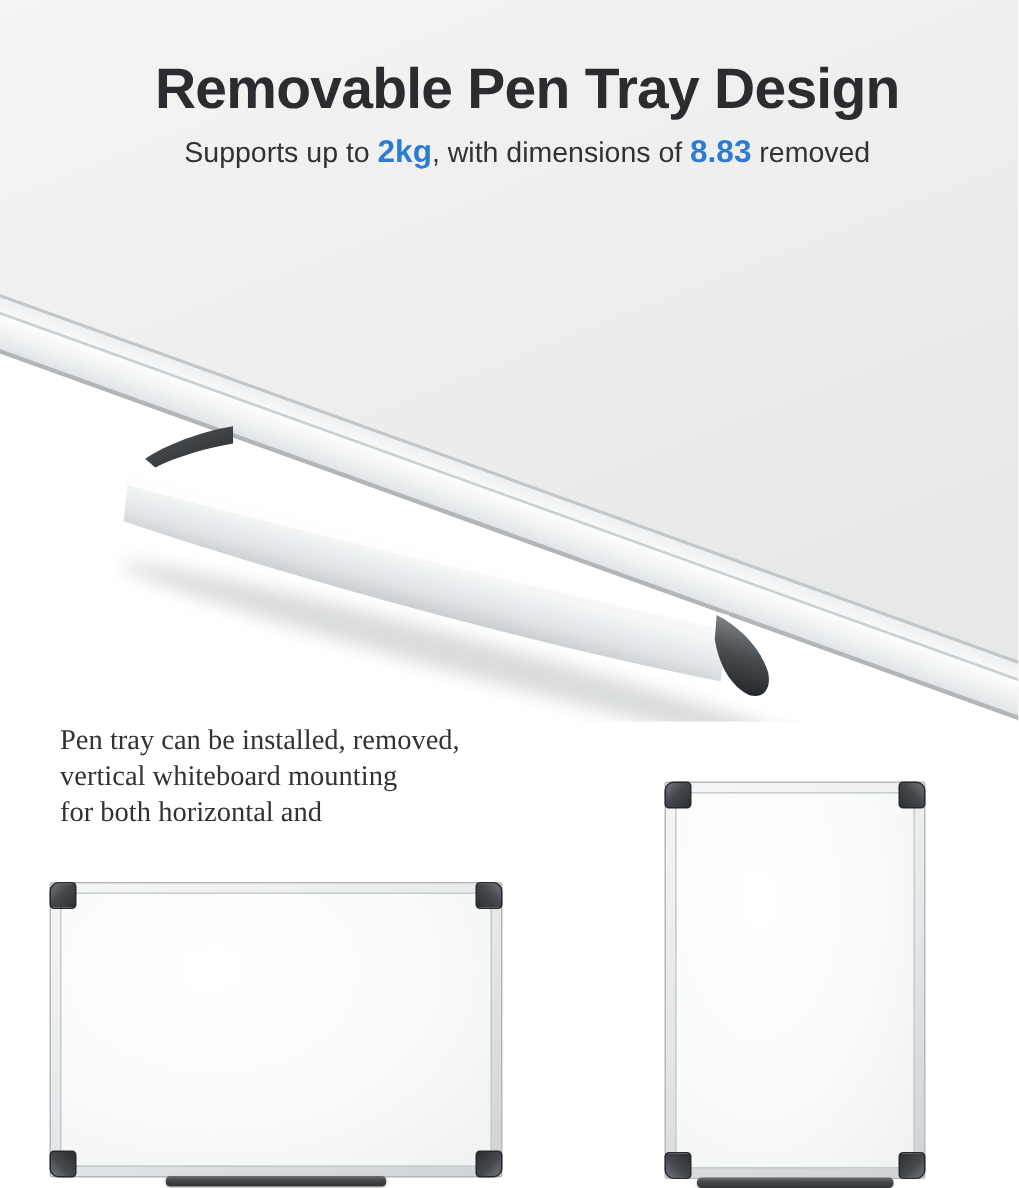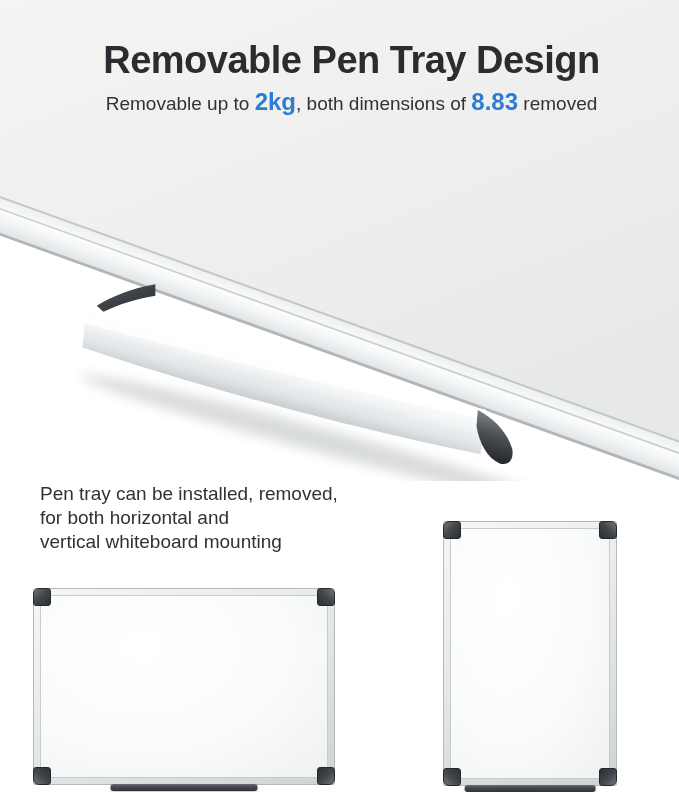--- a/index.html
+++ b/index.html
@@ -28,28 +28,29 @@
     color: var(--title-text, #2b2c30);
   }
   .subtitle {
     margin: 9px 0 0 0;
     font-size: 19px; line-height: 22px;
     color: var(--body-text, #35373b);
   }
   .subtitle .hl {
     color: var(--accent-blue, #2c7cd1);
     font-weight: 700;
-    font-size: 24px;
+    font-size: 21px;
   }
 
   
   .caption {
     position: absolute; left: 40px; top: 482px; z-index: 2;
     font-size: 19px; line-height: 24px;
     color: var(--body-text, #303236);
+    font-family: Liberation Serif, serif;
   }
   .caption span { display: block; }
 
   
   .board {
     position: absolute;
     border: 1px solid #b4b8ba;
     background: linear-gradient(155deg, #f5f6f7 0%, #e3e6e8 55%, #cfd3d5 100%);
     border-radius: 2px;
     padding: 6px;
@@ -143,27 +144,27 @@
       <ellipse cx="255" cy="72" rx="245" ry="12" fill="#6d7479" opacity="0.26" filter="url(#soft)"></ellipse>
       <path d="M-2,8 L410,0 L416,44 C300,52 130,52 4,44 Z" fill="url(#trayGrad)"></path>
       <path d="M-2,8 L410,0 L411,10 C280,16 120,20 0,20 Z" fill="#ffffff" opacity="0.85"></path>
       <path d="M7,0 C18,-12 36,-26 58,-36 L61,-25 C44,-17 27,-7 15,4 Z" fill="url(#bladeGrad)"></path>
       <path d="M402,2 C420,6 436,16 445,30 C450,40 447,48 437,48 C424,46 412,34 405,18 Z" fill="url(#capGrad)"></path>
     </g>
   </svg>
 
   <div class="header">
     <h1 class="title">Removable Pen Tray Design</h1>
-    <p class="subtitle"><span>Removable up to </span><span class="hl">2kg</span><span>, both dimensions of </span><span class="hl">8.83</span><span> removed</span></p>
+    <p class="subtitle"><span>Supports up to </span><span class="hl">2kg</span><span>, with dimensions of </span><span class="hl">8.83</span><span> removed</span></p>
   </div>
 
   <div class="caption">
     <span>Pen tray can be installed, removed,</span>
+    <span>vertical whiteboard mounting</span>
     <span>for both horizontal and</span>
-    <span>vertical whiteboard mounting</span>
   </div>
 
   <div class="board board-horizontal">
     <div class="surface"></div>
     <div class="corner-cap cap-tl"></div>
     <div class="corner-cap cap-tr"></div>
     <div class="corner-cap cap-bl"></div>
     <div class="corner-cap cap-br"></div>
     <div class="tray-bar"></div>
   </div>

